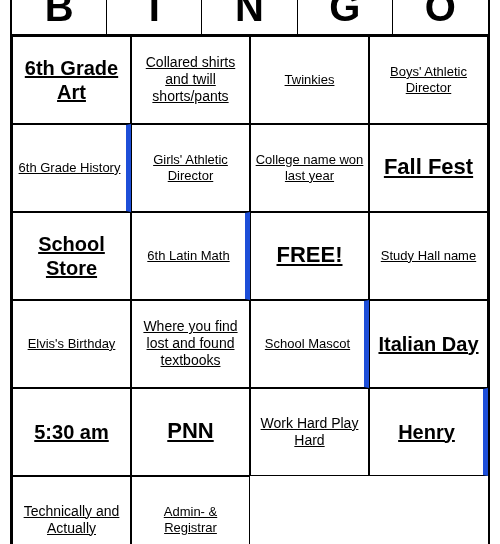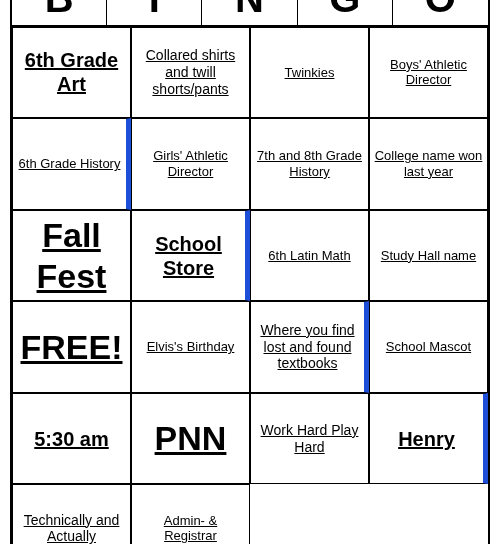--- a/index.html
+++ b/index.html
@@ -52,21 +52,21 @@
       border-right: 5px solid #1d4ed8;
     }
     .cell-text {
       font-size: 13px;
     }
     .cell-text-large {
       font-size: 20px;
       font-weight: bold;
     }
     .cell-text-xlarge {
-      font-size: 34px;
+      font-size: 22px;
       font-weight: bold;
     }
     .cell-text-small {
       font-size: 14px;
     }
   </style>
 </head>
 <body>
 
 <div class="bingo-container">
@@ -90,48 +90,48 @@
       <div class="bingo-cell">
         <span class="cell-text">Boys' Athletic Director</span>
       </div>
       <div class="bingo-cell">
         <span class="cell-text">6th Grade History</span>
       </div>
       <div class="bingo-cell">
         <span class="cell-text">Girls' Athletic Director</span>
       </div>
       <div class="bingo-cell">
-        <span class="cell-text">7th and 8th Grade History</span>
-      </div>
-      <div class="bingo-cell">
         <span class="cell-text">College name won last year</span>
       </div>
       <div class="bingo-cell">
         <span class="cell-text-xlarge">Fall Fest</span>
       </div>
       <div class="bingo-cell">
         <span class="cell-text-large">School Store</span>
       </div>
       <div class="bingo-cell">
         <span class="cell-text">6th Latin Math</span>
       </div>
       <div class="bingo-cell">
-        <span class="cell-text">Study Hall name</span>
+        <span class="cell-text-xlarge">FREE!</span>
       </div>
       <div class="bingo-cell">
-        <span class="cell-text-xlarge">FREE!</span>
+        <span class="cell-text">Study Hall name</span>
       </div>
       <div class="bingo-cell">
         <span class="cell-text">Elvis's Birthday</span>
       </div>
       <div class="bingo-cell">
         <span class="cell-text-small">Where you find lost and found textbooks</span>
       </div>
       <div class="bingo-cell">
         <span class="cell-text">School Mascot</span>
+      </div>
+      <div class="bingo-cell">
+        <span class="cell-text-large">Italian Day</span>
       </div>
       <div class="bingo-cell">
         <span class="cell-text-large">5:30 am</span>
       </div>
       <div class="bingo-cell">
         <span class="cell-text-xlarge">PNN</span>
       </div>
       <div class="bingo-cell">
         <span class="cell-text-small">Work Hard Play Hard</span>
       </div>

